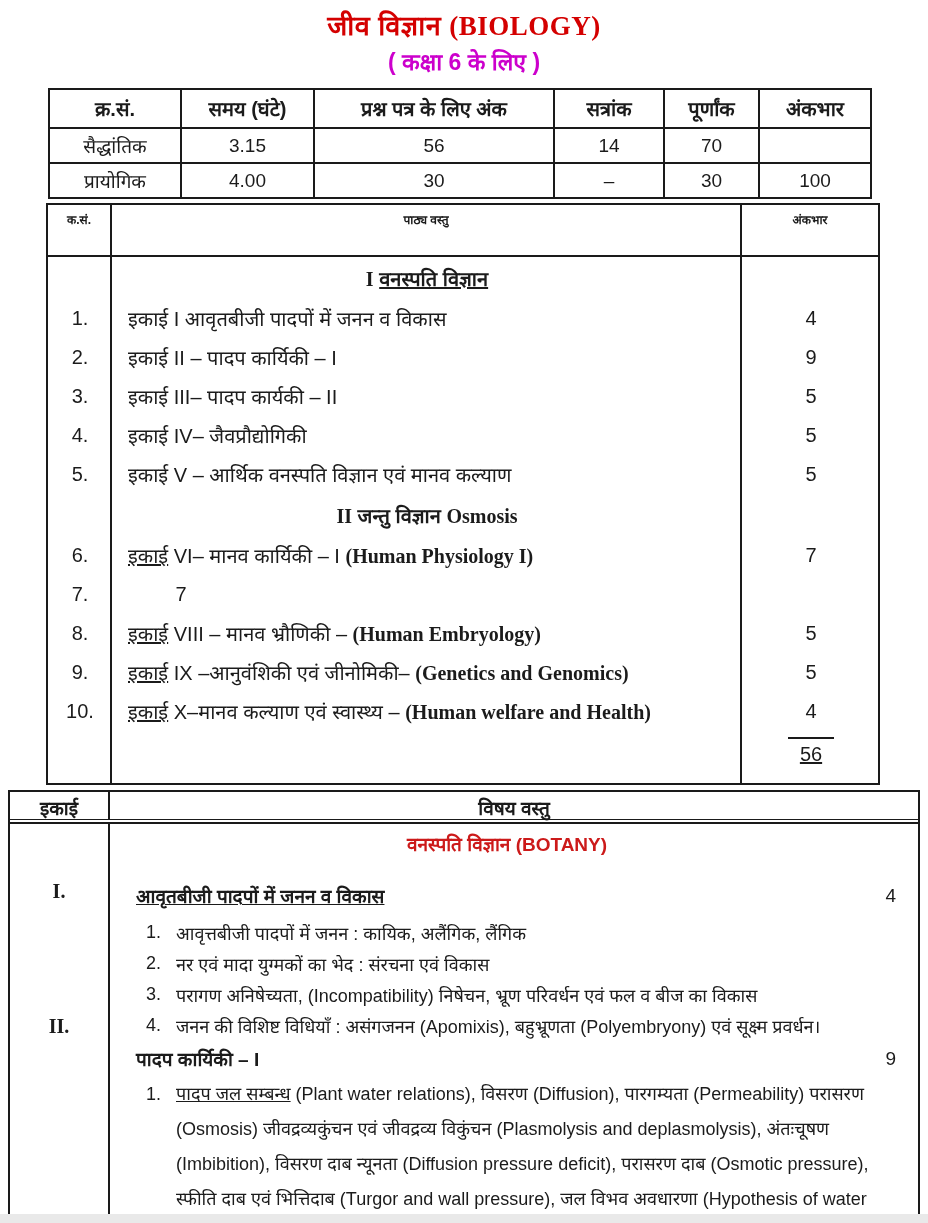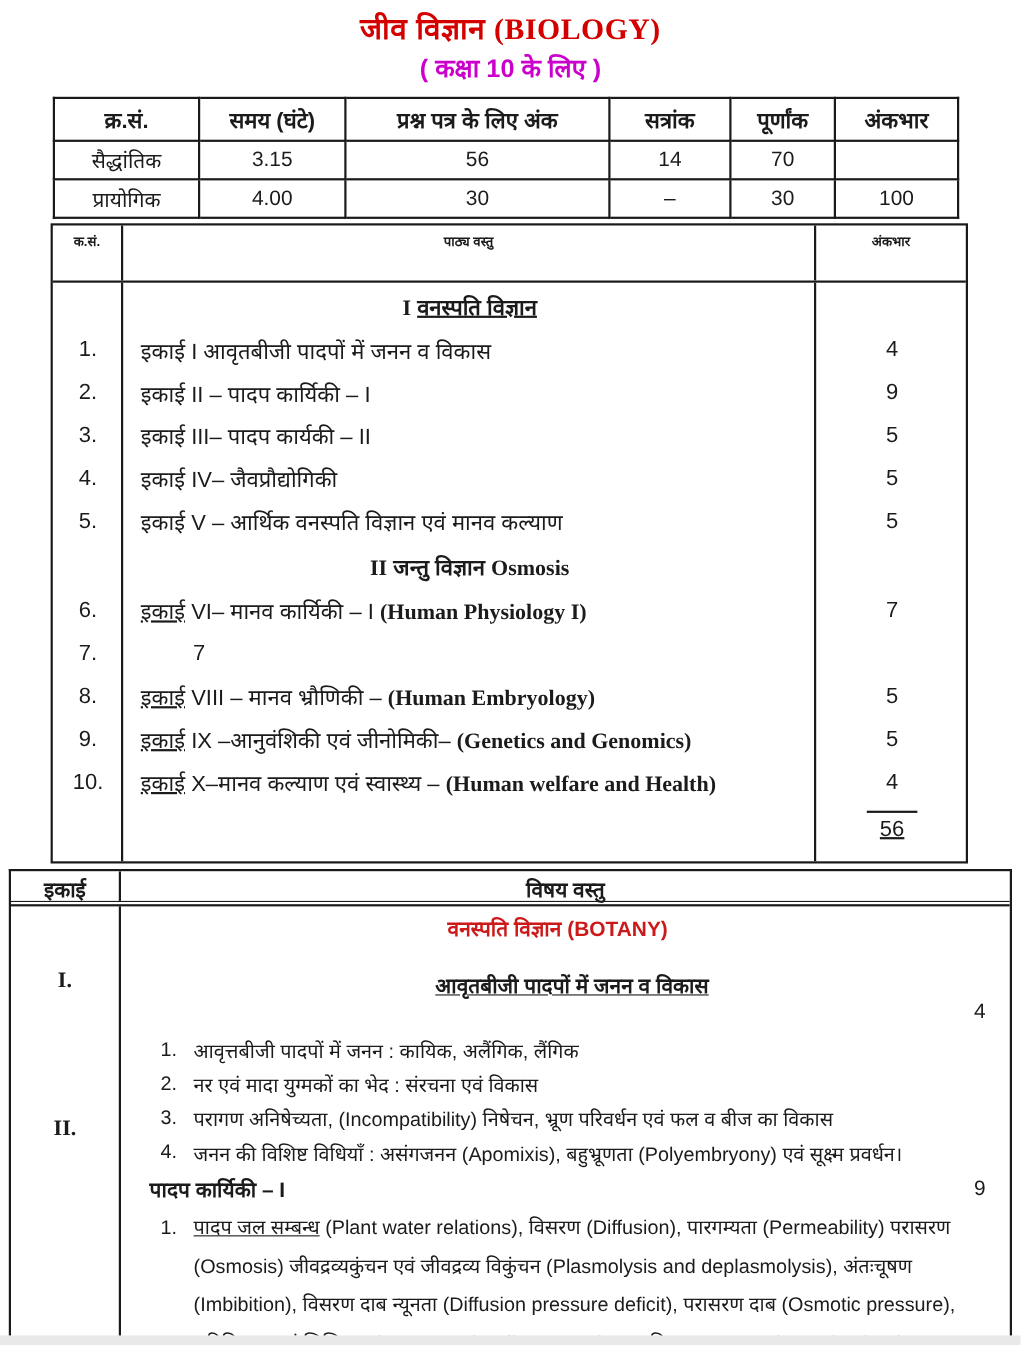--- a/index.html
+++ b/index.html
@@ -70,21 +70,21 @@
   .t3-header .h-subj{flex:1;text-align:center;padding-top:3px;}
   .t3-thickline{height:2px;background:#1a1a1a;margin-top:2px;}
   .t3-body{display:flex;height:398px;}
   .t3left{width:100px;border-right:2px solid #1a1a1a;box-sizing:border-box;flex:none;
     text-align:center;font-family:"Liberation Serif",serif;font-weight:bold;font-size:20px;}
   .t3left .uno1{margin-top:56px;}
   .t3left .uno2{margin-top:112px;}
   .t3right{flex:1;box-sizing:border-box;padding-right:14px;}
   .botany{margin-top:7px;text-align:center;color:#cc1a1a;font-weight:bold;font-size:19px;}
   .u-title-row{display:flex;align-items:center;padding-left:26px;font-size:19px;}
-  .u-title-row.first{margin-top:26px;flex-direction:column;}
+  .u-title-row.first{margin-top:26px;}
   .u-title-row.second{margin-top:5px;text-align:right;}
   .u-title{font-weight:bold;}
   .u-marks{margin-left:auto;font-size:19px;padding-right:8px;}
   .t3items{margin-top:8px;}
   .t3item{display:flex;align-items:center;height:31px;padding-left:36px;font-size:18px;}
   .t3item .inum{width:30px;flex:none;}
   .t3para{display:flex;padding-left:36px;margin-top:5px;font-size:18px;line-height:35px;}
   .t3para .inum{width:30px;flex:none;}
   .t3para .ptext{flex:1;padding-right:2px;}
 
@@ -92,21 +92,21 @@
 </style>
 </head>
 <body>
 
 <div class="page">
 
   <div class="doc-title">
     <span>जीव विज्ञान</span>
     <span class="latin">(BIOLOGY)</span>
   </div>
-  <div class="doc-subtitle">( कक्षा 10 के लिए )</div>
+  <div class="doc-subtitle">( कक्षा 6 के लिए )</div>
 
   <table class="t1">
     <colgroup>
       <col style="width:132px">
         <col style="width:133px">
         <col style="width:240px">
       <col style="width:110px">
         <col style="width:95px">
         <col style="width:112px">
     </colgroup>

